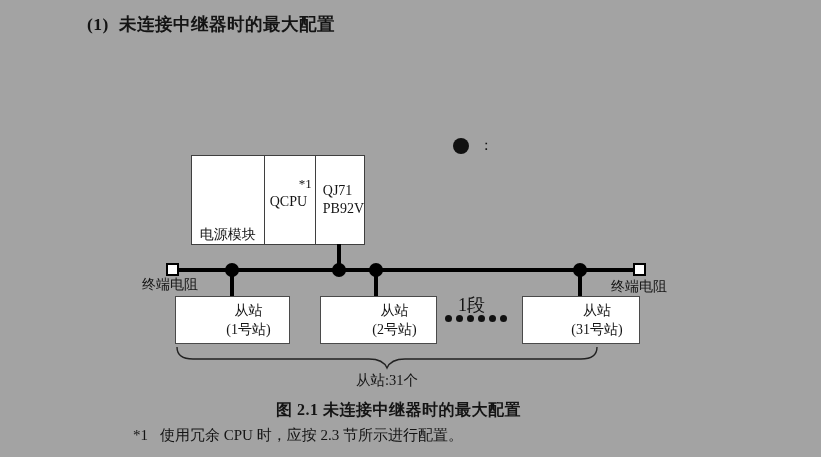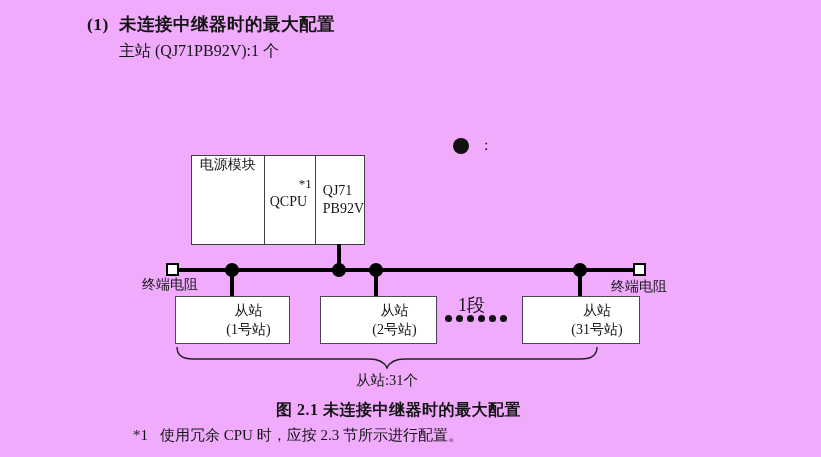--- a/index.html
+++ b/index.html
@@ -1,21 +1,21 @@
 <!DOCTYPE html>
 <html><head>
 <meta charset="utf-8">
 <style>
   * { margin: 0; padding: 0; box-sizing: border-box; }
   html, body { background: #ffffff; }
   #page {
     position: relative;
     width: 821px;
     height: 457px;
-    background: #f0abfc;
+    background: #a3a3a3;
     font-family: "Liberation Serif", "DejaVu Serif", serif;
     color: #141414;
     overflow: hidden;
   }
   .abs { position: absolute; }
 
   
   .heading {
     left: 87px; top: 12px;
     font-size: 17.5px; font-weight: bold;
@@ -31,21 +31,21 @@
   .legend-dot { width: 16px; height: 16px; border-radius: 50%; background: #111; margin-right: 10px; }
   .legend-colon { margin-right: 8px; }
 
   
   .master-label { left: 198px; top: 136px; font-size: 14px; white-space: nowrap; }
   .master-box {
     left: 191px; top: 155px; width: 174px; height: 90px;
     border: 1.5px solid #3f3f3f; display: flex; background: #fff;
   }
   .m-cell { position: relative; font-size: 14px; }
-  .m-cell1 { width: 74px; border-right: 1.5px solid #3f3f3f; display: flex; align-items: flex-start; justify-content: center; }
+  .m-cell1 { width: 74px; border-right: 1.5px solid #3f3f3f; display: flex; align-items: flex-end; justify-content: center; }
   .m-cell2 { width: 52px; border-right: 1.5px solid #3f3f3f; }
   .m-cell2 .cpu-text { position: absolute; left: 5px; top: 38px; }
   .m-cell2 .cpu-ref { position: absolute; right: 3px; top: 20px; font-size: 13px; }
   .m-cell3 { flex: 1; display: flex; flex-direction: column; justify-content: center; padding-left: 7px; line-height: 18px; }
 
   
   .bus-line { left: 178px; top: 268px; width: 459px; height: 4px; background: #000; }
   .term-square { width: 13px; height: 13px; background: #fff; border: 2px solid #000; }
   .term-left  { left: 166px; top: 263px; }
   .term-right { left: 633px; top: 263px; }
@@ -83,21 +83,20 @@
   .footnote .fn-marker { margin-right: 12px; }
 </style>
 </head>
 <body>
 
 <div id="page">
 
   <div class="abs heading">
     <span class="num">(1)</span><span>未连接中继器时的最大配置</span>
   </div>
-  <div class="abs h-line1">主站 (QJ71PB92V):1 个</div>
 
   <div class="abs legend">
     <span class="legend-dot"></span>
     <span class="legend-colon">：</span>
   </div>
 
   <div class="abs master-box">
     <div class="m-cell m-cell1">
       <span>电源模块</span>
     </div>

